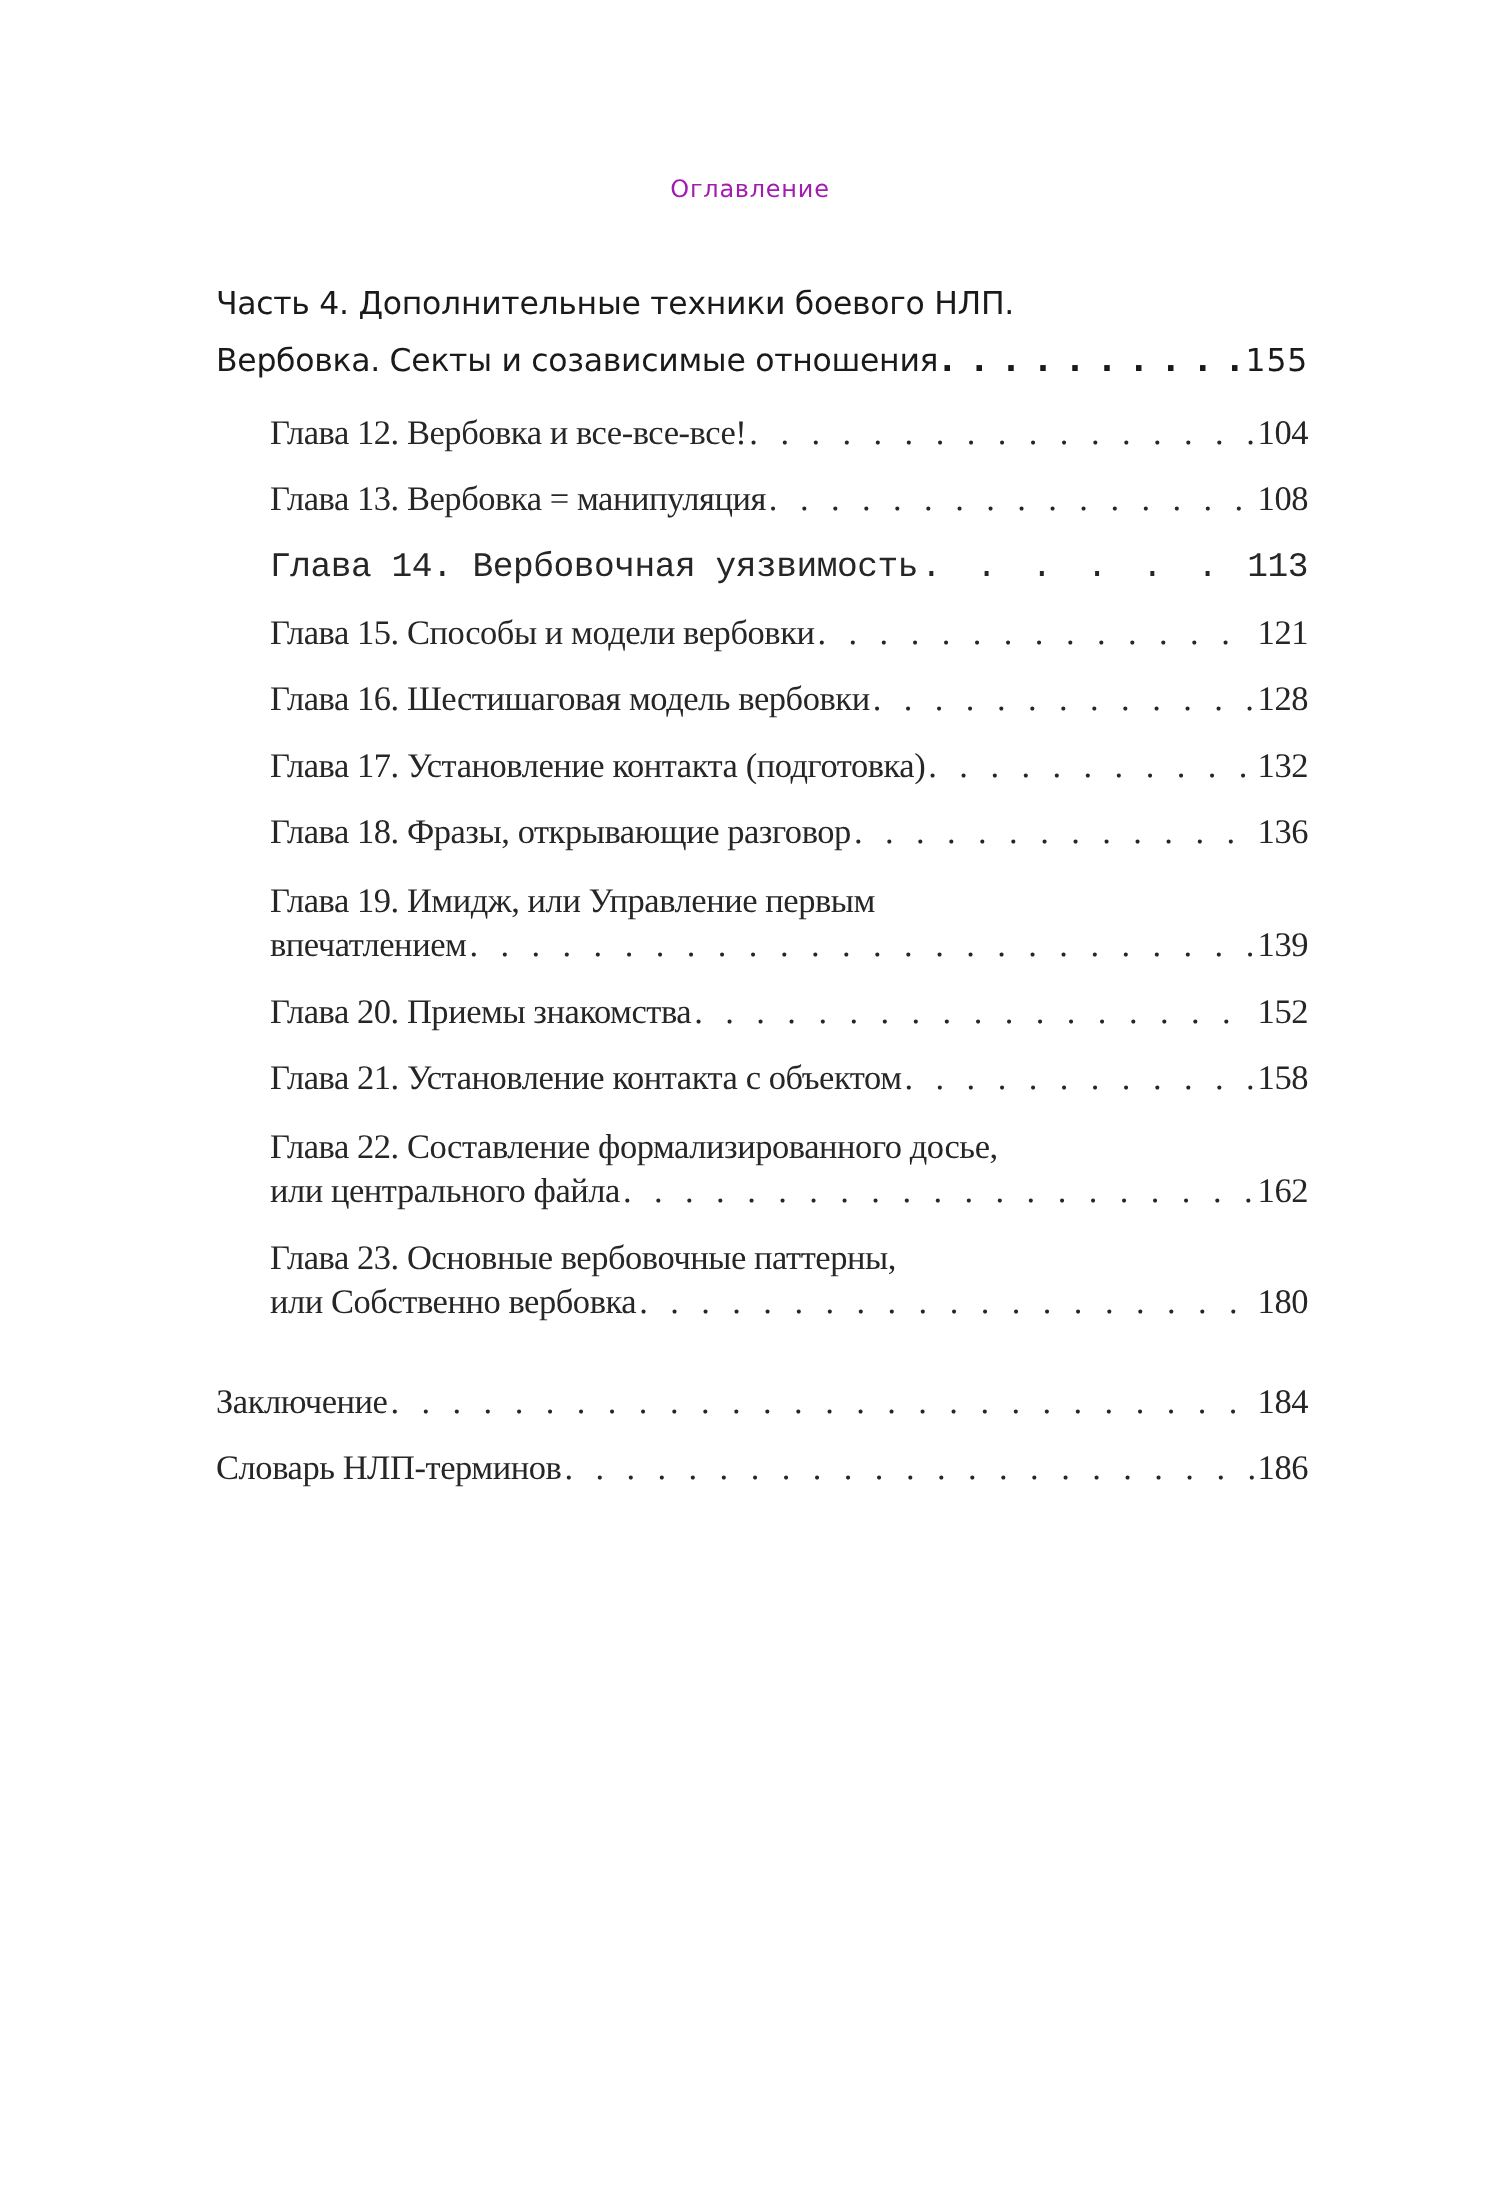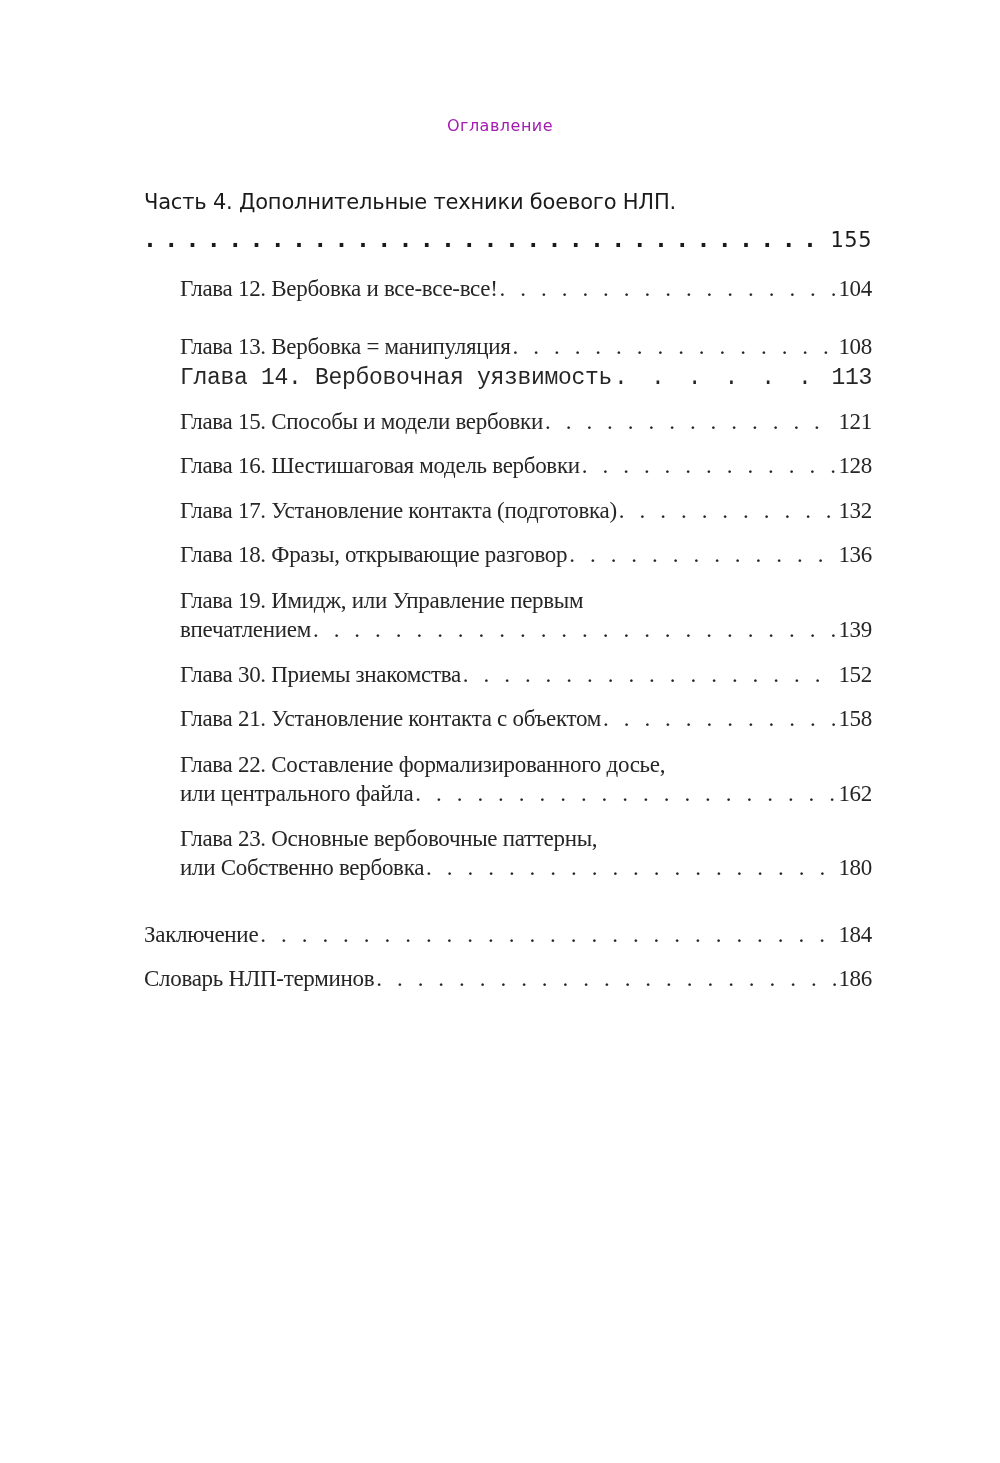--- a/index.html
+++ b/index.html
@@ -104,35 +104,36 @@
 </head>
 <body>
 
 <div class="running-head">Оглавление</div>
 
 <div class="toc">
 
   <div class="part" style="top:190px;">
     <div class="part-line1">Часть 4. Дополнительные техники боевого НЛП.</div>
     <div class="line">
+      <span class="txt">Вербовка. Секты и созависимые отношения</span>
       <span class="dots"></span>
       <span class="pg">155</span>
     </div>
   </div>
 
   <div class="chapter">
     <div class="line" style="top:276px;">
       <span class="txt">Глава 12. Вербовка и все-все-все!</span>
       <span class="dots"></span>
       <span class="pg">104</span>
     </div>
   </div>
 
   <div class="chapter">
-    <div class="line" style="top:334px;">
+    <div class="line" style="top:320px;">
       <span class="txt">Глава 13. Вербовка = манипуляция</span>
       <span class="dots"></span>
       <span class="pg">108</span>
     </div>
   </div>
 
   <div class="chapter">
     <div class="line" style="top:365px;font-family:Liberation Mono, monospace;">
       <span class="txt">Глава 14. Вербовочная уязвимость</span>
       <span class="dots"></span>
@@ -176,21 +177,21 @@
     <div class="first" style="top:588px;">Глава 19. Имидж, или Управление первым</div>
     <div class="line" style="top:617px;">
       <span class="txt">впечатлением</span>
       <span class="dots"></span>
       <span class="pg">139</span>
     </div>
   </div>
 
   <div class="chapter">
     <div class="line" style="top:662px;">
-      <span class="txt">Глава 30. Приемы знакомства</span>
+      <span class="txt">Глава 20. Приемы знакомства</span>
       <span class="dots"></span>
       <span class="pg">152</span>
     </div>
   </div>
 
   <div class="chapter">
     <div class="line" style="top:706px;">
       <span class="txt">Глава 21. Установление контакта с объектом</span>
       <span class="dots"></span>
       <span class="pg">158</span>

